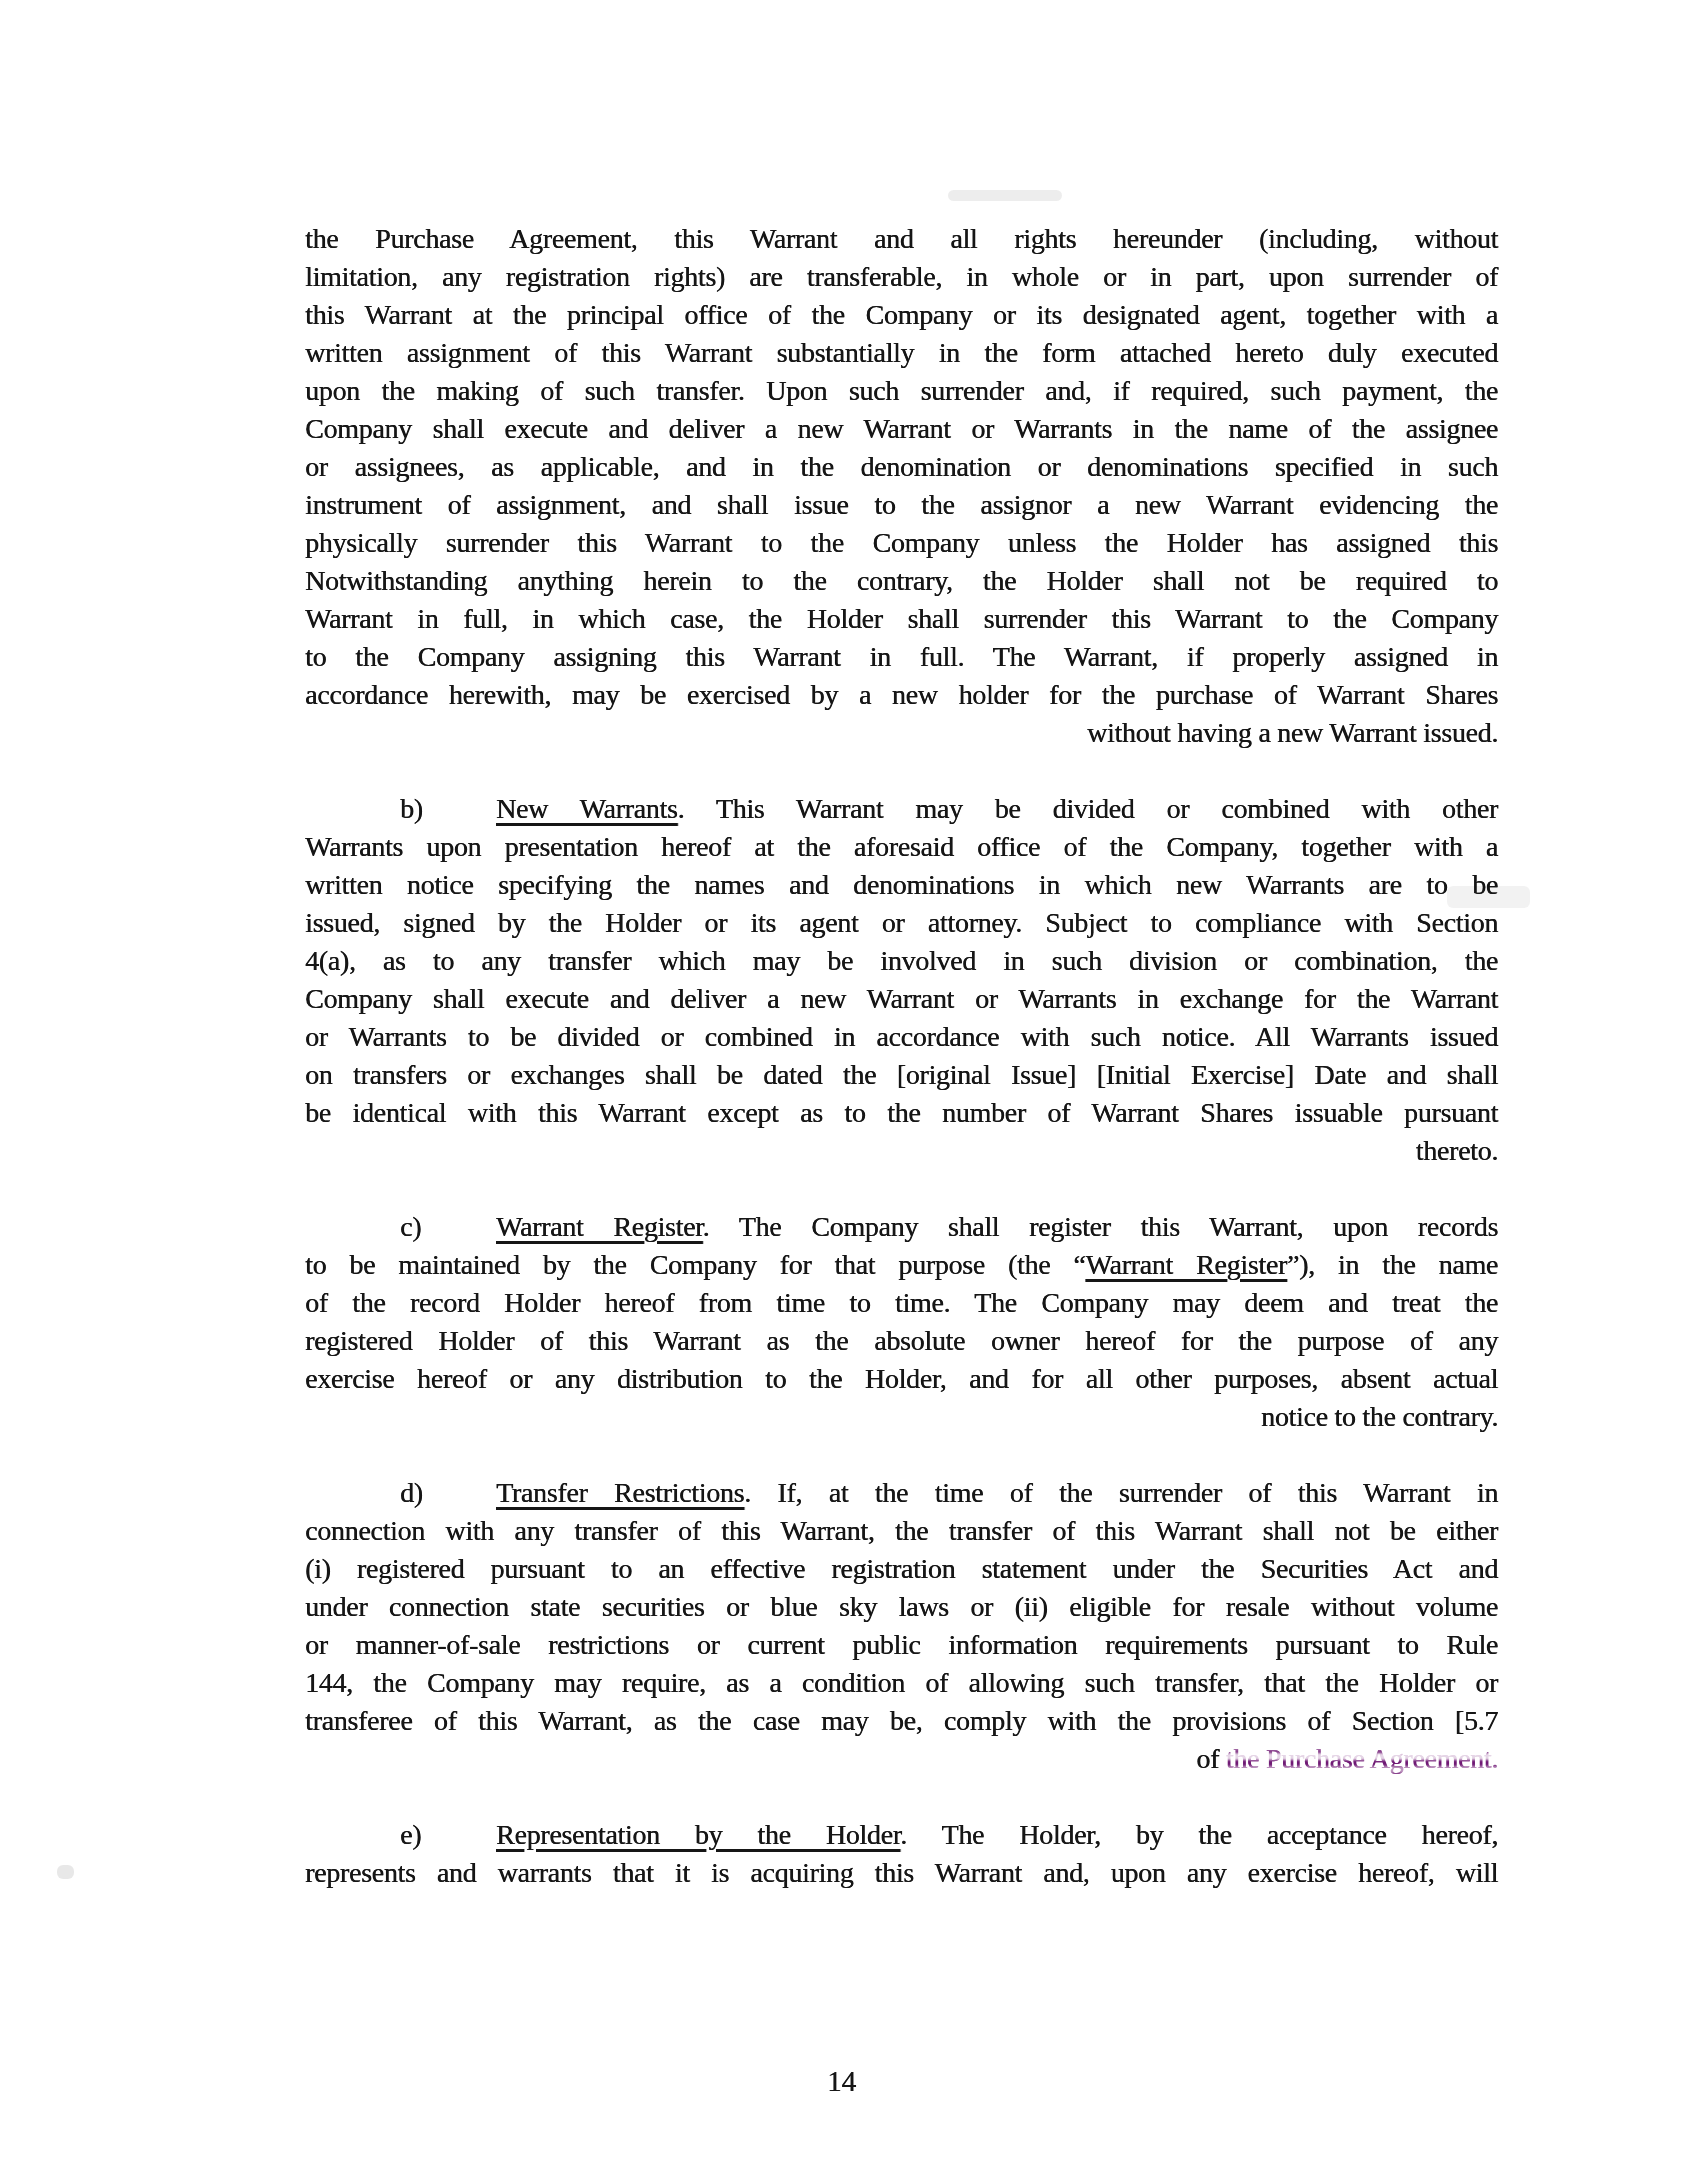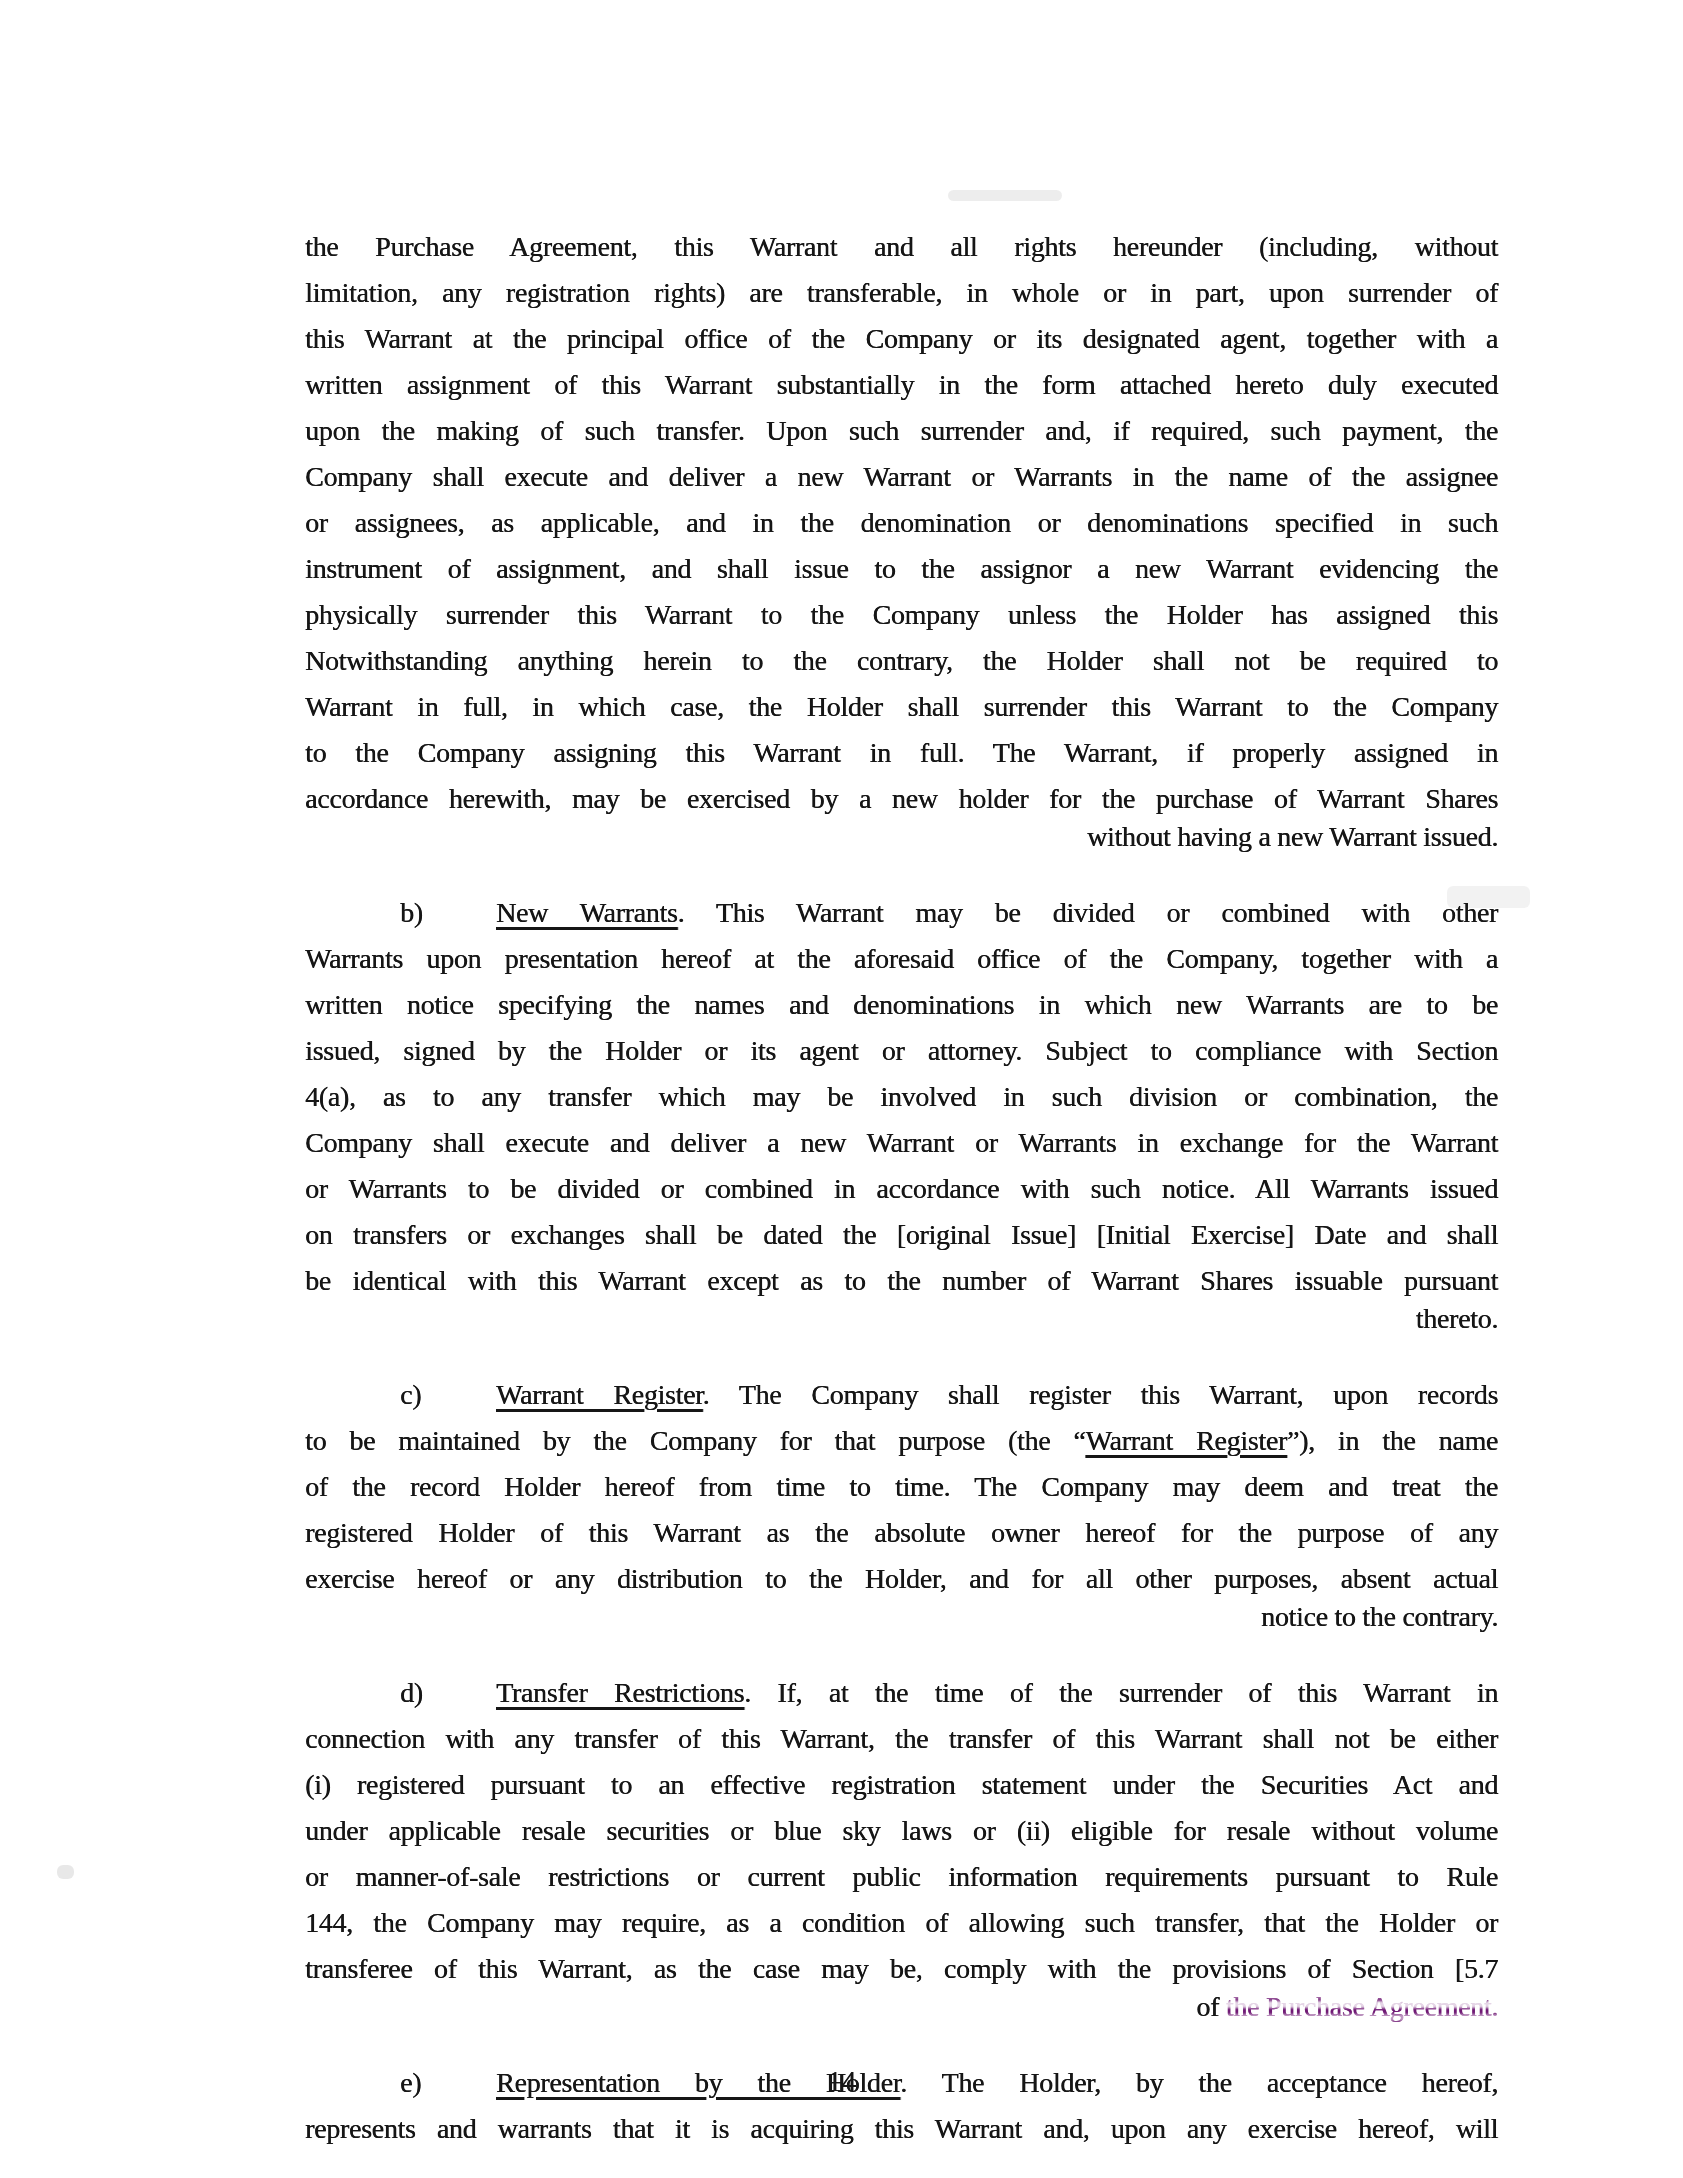--- a/index.html
+++ b/index.html
@@ -24,21 +24,20 @@
     line-height: 38px;
     letter-spacing: -0.3px;
     color: #161616;
     text-shadow: 0.4px 0 0 currentColor;
   }
   .para + .para { margin-top: 38px; }
   .line { text-align: right; }
   .line.j {
     text-align: justify;
     text-align-last: justify;
-    margin-top: 8px;
   }
   .ind {
     display: inline-block;
     width: 95px;
   }
   .lab {
     display: inline-block;
     width: 96px;
   }
   .u {
@@ -123,21 +122,21 @@
         <div class="line j"><span>to be maintained by the Company for that purpose (the “</span><span class="u">Warrant Register</span><span>”), in the name</span></div>
         <div class="line j"><span>of the record Holder hereof from time to time. The Company may deem and treat the</span></div>
         <div class="line j"><span>registered Holder of this Warrant as the absolute owner hereof for the purpose of any</span></div>
         <div class="line j"><span>exercise hereof or any distribution to the Holder, and for all other purposes, absent actual</span></div>
         <div class="line"><span>notice to the contrary.</span></div>
       </div>
       <div class="para">
         <div class="line j"><span class="ind"></span><span class="lab">d)</span><span class="u">Transfer Restrictions</span><span>. If, at the time of the surrender of this Warrant in</span></div>
         <div class="line j"><span>connection with any transfer of this Warrant, the transfer of this Warrant shall not be either</span></div>
         <div class="line j"><span>(i) registered pursuant to an effective registration statement under the Securities Act and</span></div>
-        <div class="line j"><span>under applicable resale securities or blue sky laws or (ii) eligible for resale without volume</span></div>
+        <div class="line j"><span>under connection state securities or blue sky laws or (ii) eligible for resale without volume</span></div>
         <div class="line j"><span>or manner-of-sale restrictions or current public information requirements pursuant to Rule</span></div>
         <div class="line j"><span>144, the Company may require, as a condition of allowing such transfer, that the Holder or</span></div>
         <div class="line j"><span>transferee of this Warrant, as the case may be, comply with the provisions of Section [5.7</span></div>
         <div class="line"><span>of </span><span class="deg">the Purchase Agreement.</span></div>
       </div>
       <div class="para">
         <div class="line j"><span class="ind"></span><span class="lab">e)</span><span class="u">Representation by the Holder</span><span>. The Holder, by the acceptance hereof,</span></div>
         <div class="line j"><span>represents and warrants that it is acquiring this Warrant and, upon any exercise hereof, will</span></div>
       </div>
     </div>

